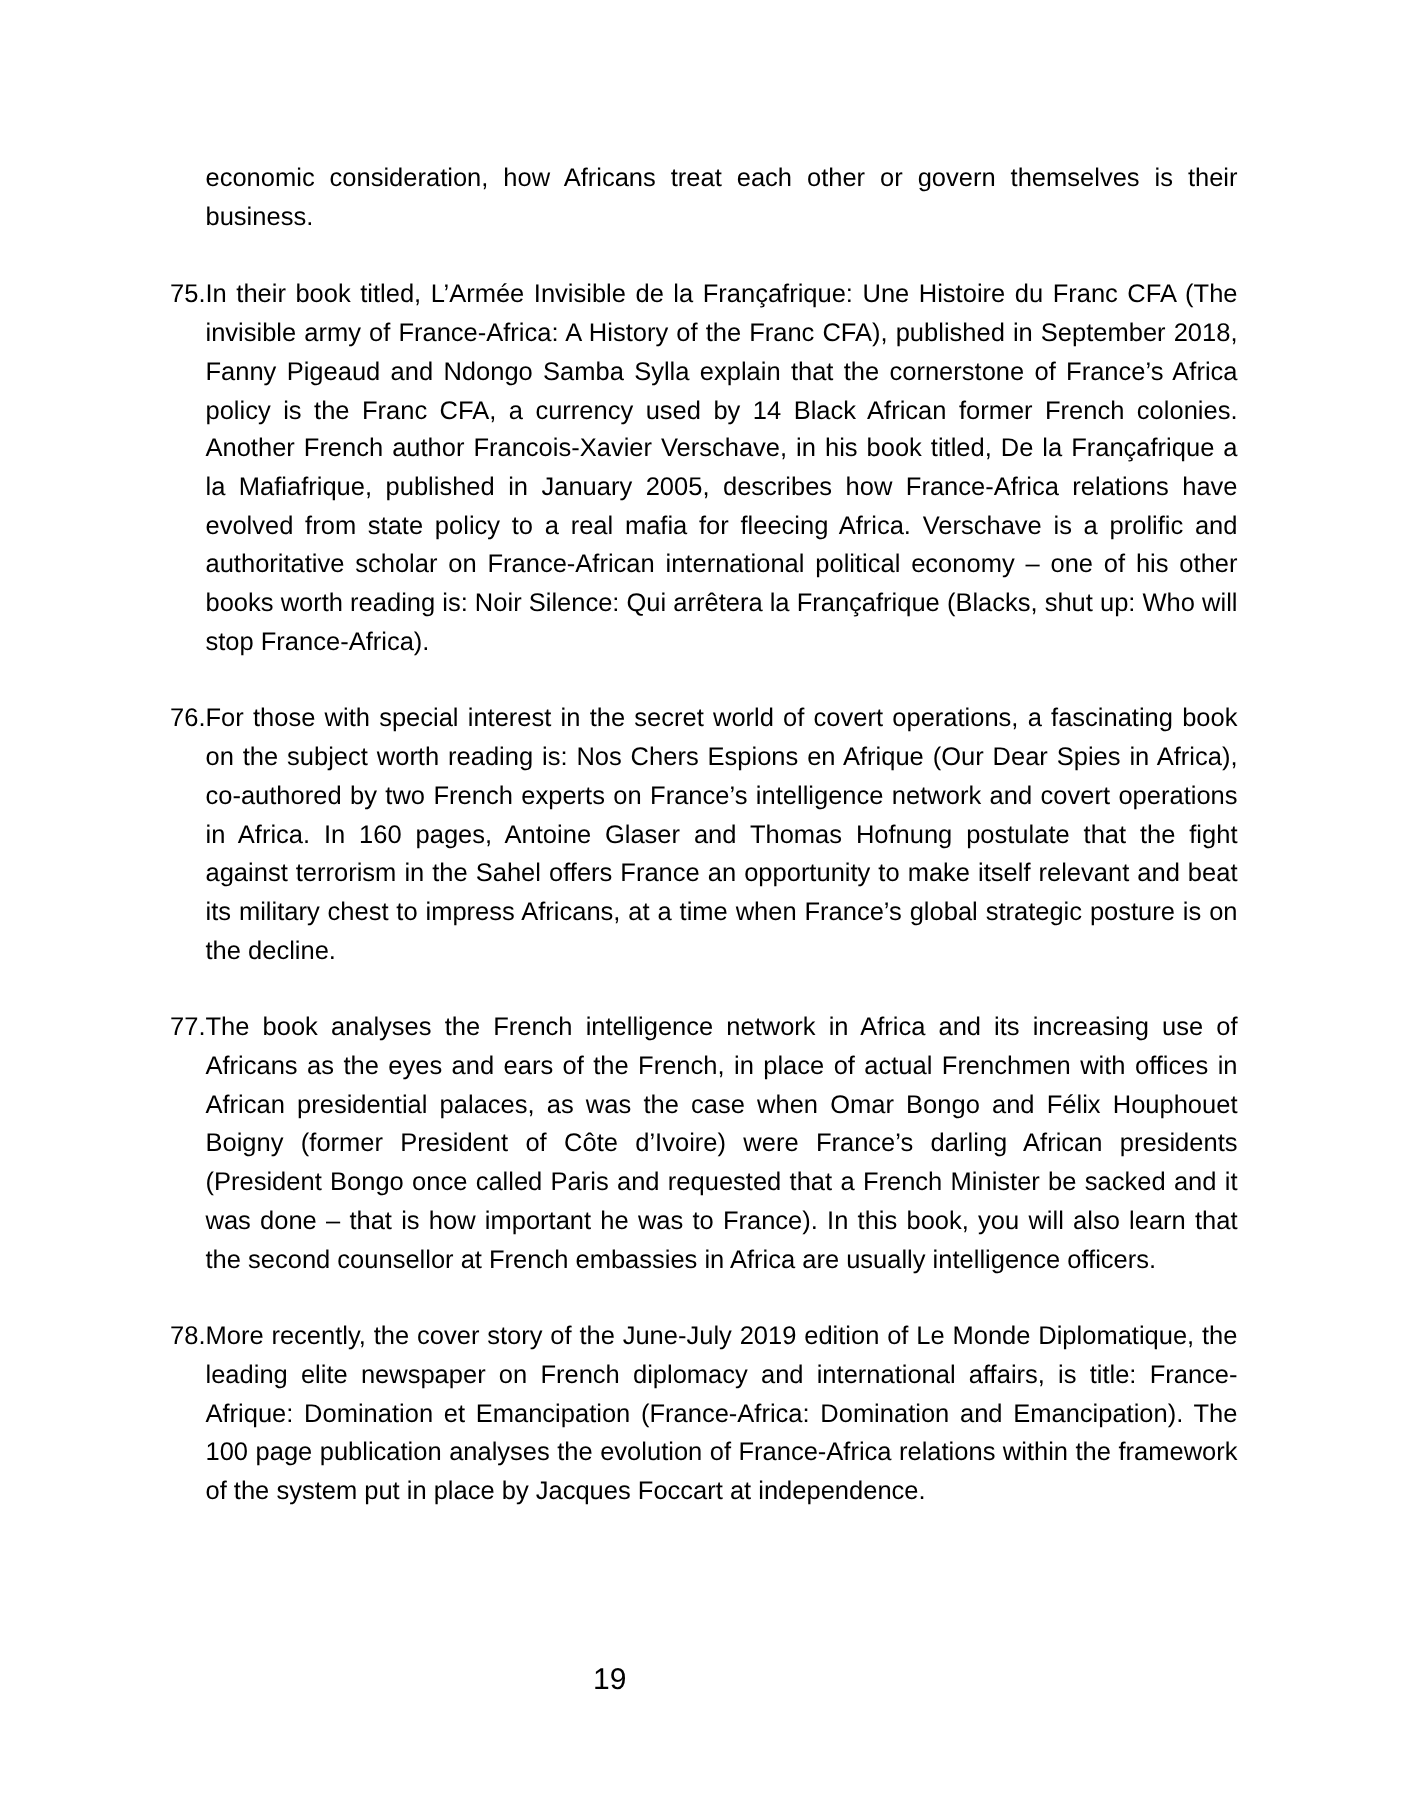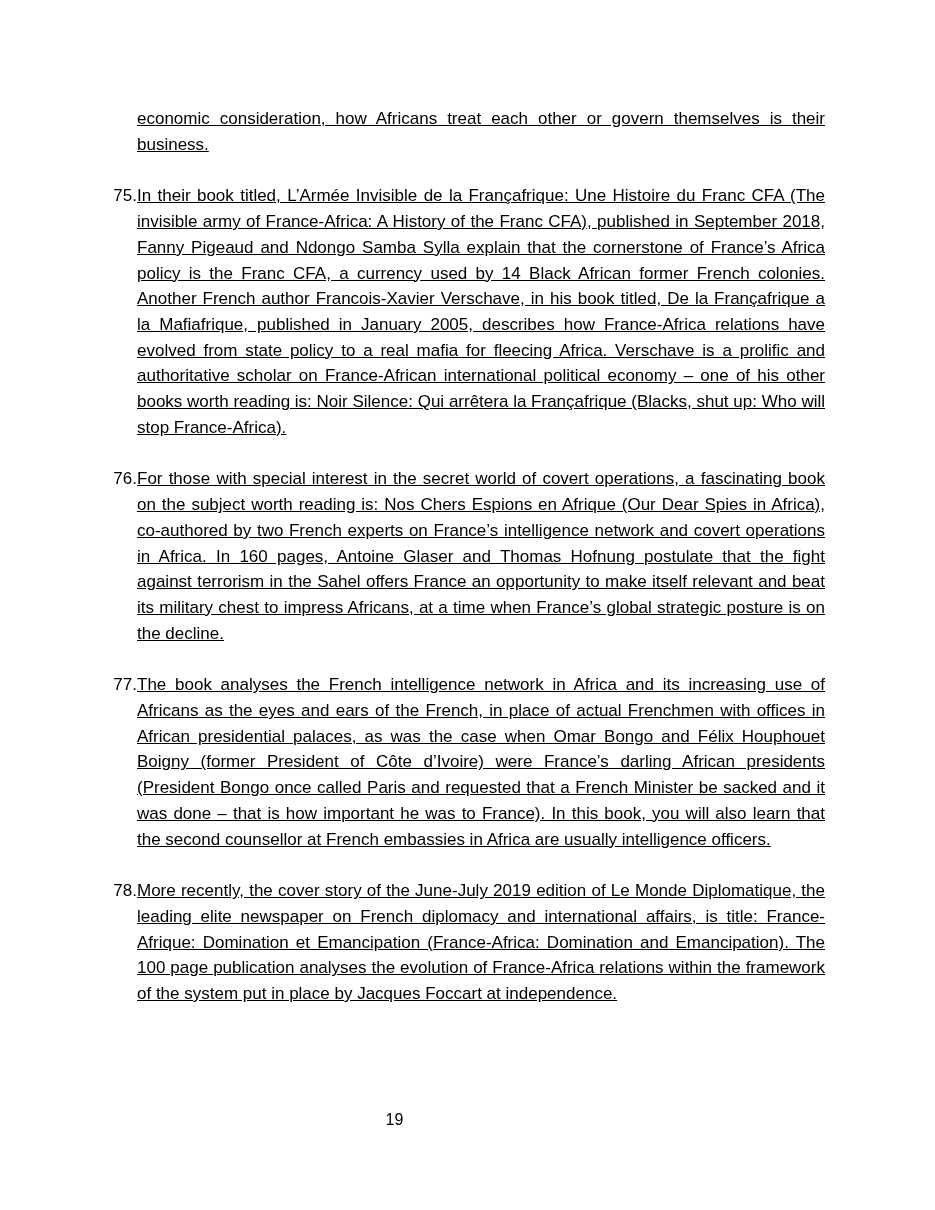--- a/index.html
+++ b/index.html
@@ -21,36 +21,35 @@
   .content {
     position: absolute;
     left: 110px;
     top: 106px;
     width: 715px;
   }
   .para {
     text-align: justify;
     margin: 0 0 26px 0;
     padding-left: 27px;
-    text-decoration: underline;
   }
   .para .num {
     display: inline-block;
     width: 27px;
     margin-left: -27px;
     text-align: right;
     vertical-align: baseline;
   }
   .page-number {
     position: absolute;
-    left: 0;
+    left: 12px;
     top: 1110px;
     width: 789px;
     text-align: center;
-    font-size: 16px;
+    font-size: 20px;
     line-height: 20px;
   }
 </style>
 </head>
 <body>
 
 <div class="page">
   <div class="content">
 
     <p class="para">economic consideration, how Africans treat each other or govern themselves is their business.</p>

